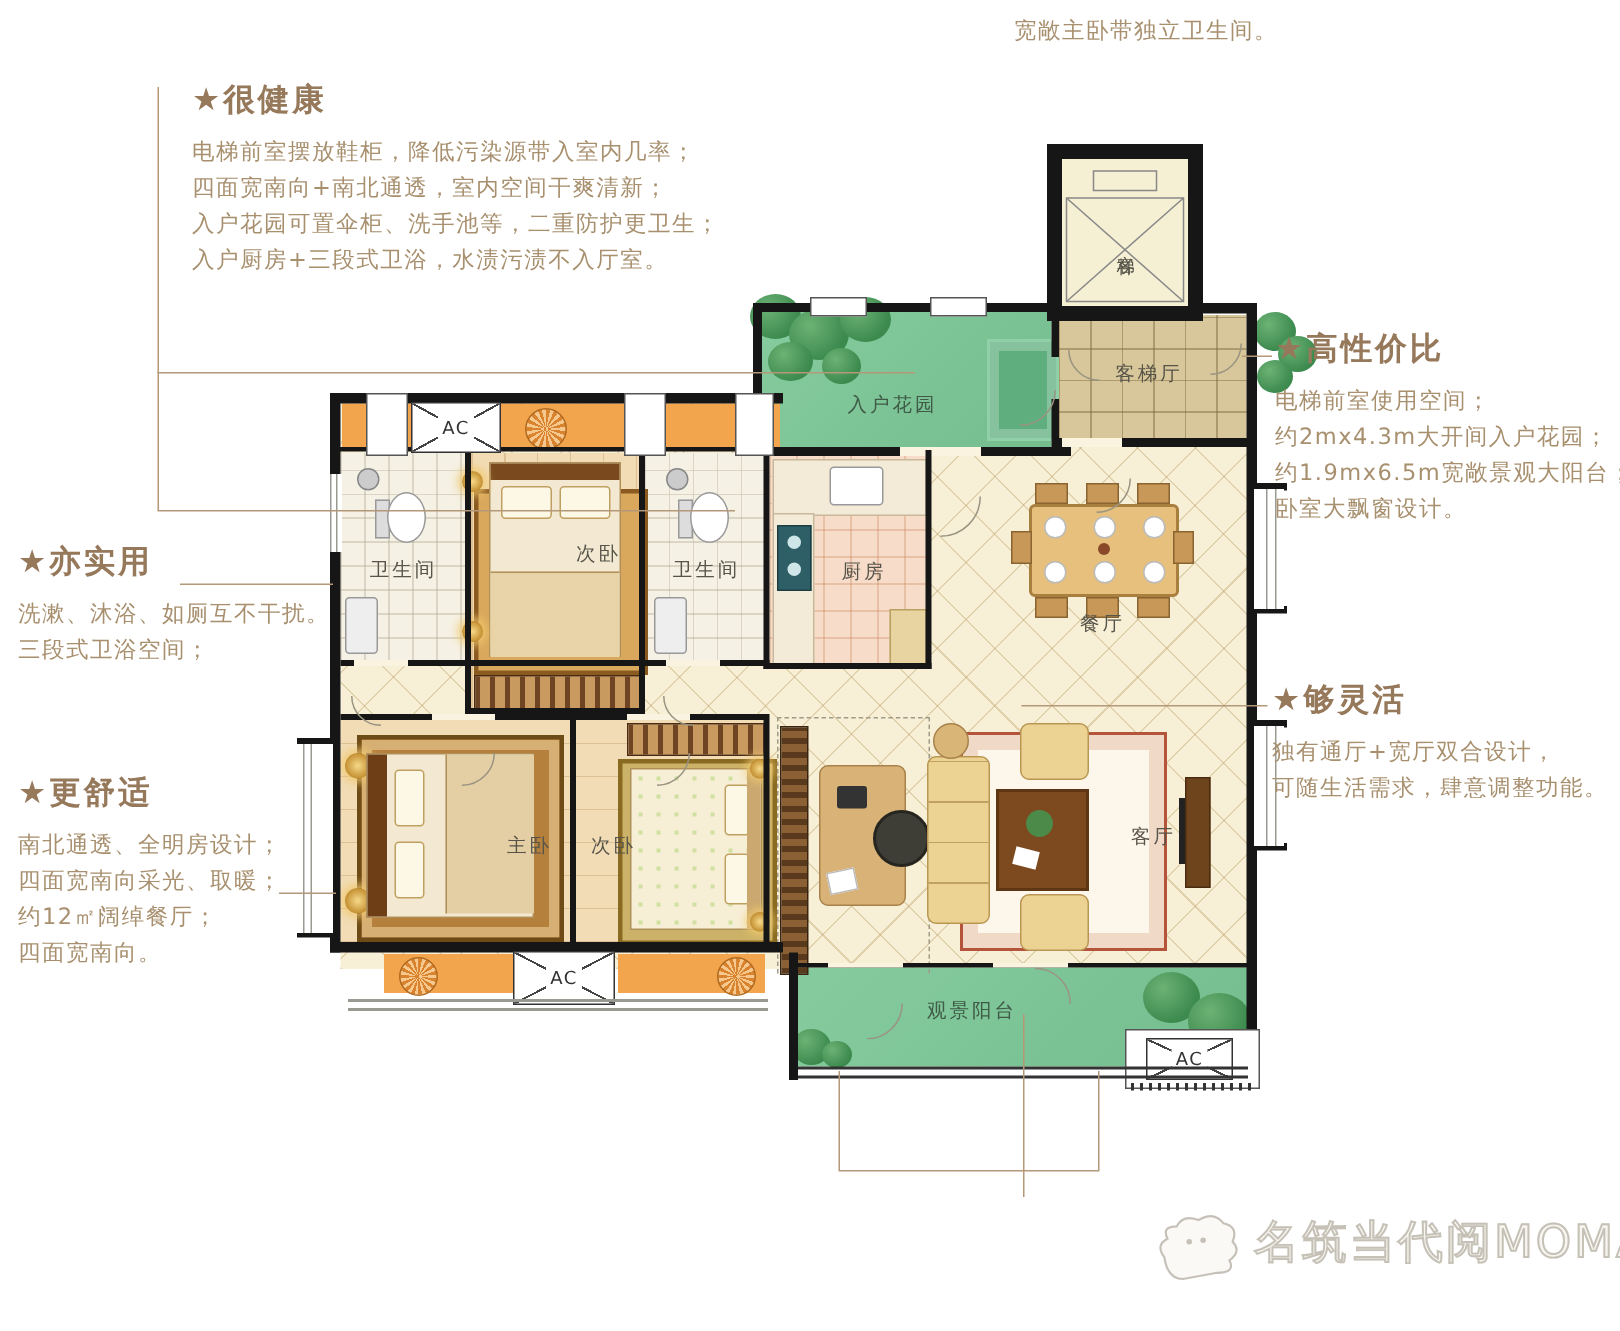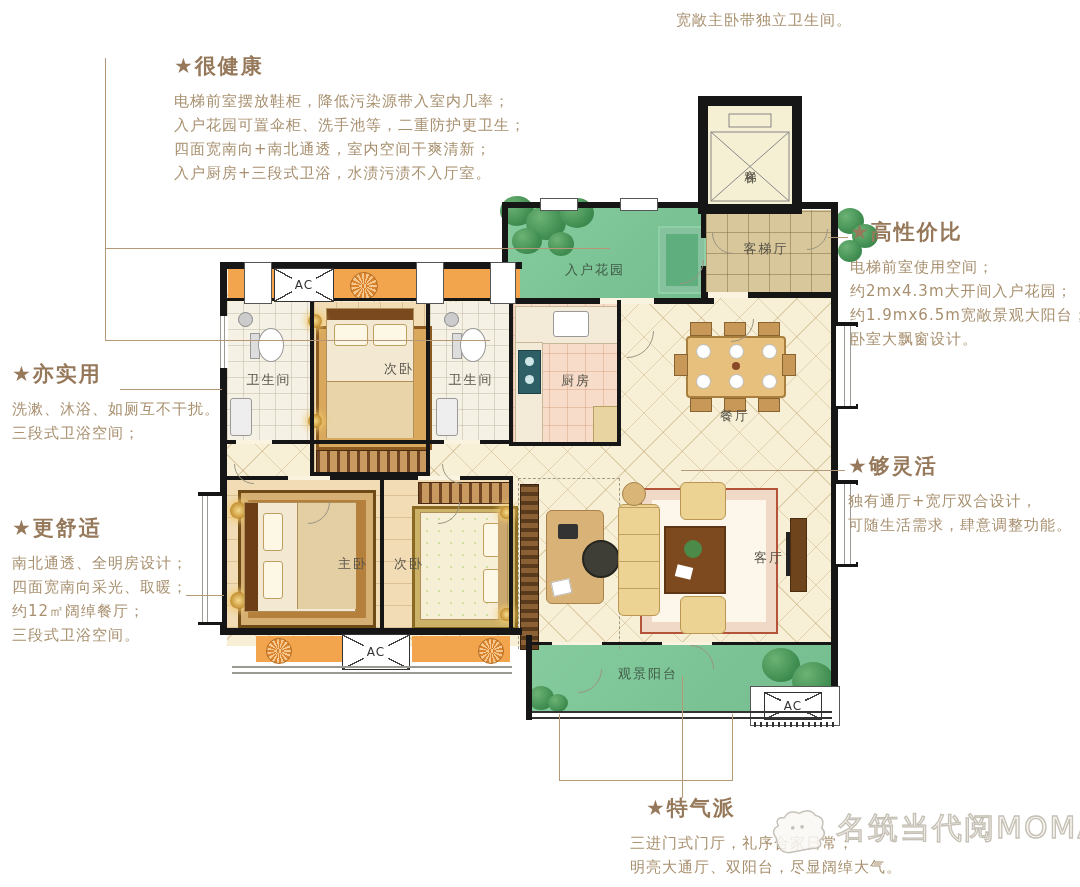--- a/index.html
+++ b/index.html
@@ -335,25 +335,25 @@
   <div class="lead" style="left:105px;top:340px;width:385px;height:1px;"></div>
   <div class="lead" style="left:120px;top:389px;width:102px;height:1px;"></div>
   <div class="lead" style="left:186px;top:595px;width:38px;height:1px;"></div>
   <div class="lead" style="left:828px;top:237px;width:20px;height:1px;"></div>
   <div class="lead" style="left:681px;top:470px;width:164px;height:1px;"></div>
   <div class="lead" style="left:559px;top:714px;width:1px;height:66px;"></div>
   <div class="lead" style="left:732px;top:714px;width:1px;height:66px;"></div>
   <div class="lead" style="left:559px;top:780px;width:174px;height:1px;"></div>
   <div class="lead" style="left:682px;top:676px;width:1px;height:122px;"></div>
 
-  <div class="ann" style="left:128px;top:52px;margin-left:46px;">
+  <div class="ann" style="left:128px;top:52px;">
     <div class="ann-title">★很健康</div>
     <div class="ann-line">电梯前室摆放鞋柜，降低污染源带入室内几率；</div>
+    <div class="ann-line">四面宽南向+南北通透，室内空间干爽清新；</div>
     <div class="ann-line">入户花园可置伞柜、洗手池等，二重防护更卫生；</div>
-    <div class="ann-line">四面宽南向+南北通透，室内空间干爽清新；</div>
     <div class="ann-line">入户厨房+三段式卫浴，水渍污渍不入厅室。</div>
   </div>
 
   <div class="ann" style="left:676px;top:8px;">
     <div class="ann-line">宽敞主卧带独立卫生间。</div>
   </div>
 
   <div class="ann" style="left:850px;top:218px;">
     <div class="ann-title">★高性价比</div>
     <div class="ann-line">电梯前室使用空间；</div>
@@ -366,34 +366,29 @@
     <div class="ann-title">★亦实用</div>
     <div class="ann-line">洗漱、沐浴、如厕互不干扰。</div>
     <div class="ann-line">三段式卫浴空间；</div>
   </div>
 
   <div class="ann" style="left:12px;top:514px;">
     <div class="ann-title">★更舒适</div>
     <div class="ann-line">南北通透、全明房设计；</div>
     <div class="ann-line">四面宽南向采光、取暖；</div>
     <div class="ann-line">约12㎡阔绰餐厅；</div>
-    <div class="ann-line">三段式卫浴空间。</div>
+    <div class="ann-line">四面宽南向。</div>
   </div>
 
   <div class="ann" style="left:848px;top:452px;">
     <div class="ann-title">★够灵活</div>
     <div class="ann-line">独有通厅+宽厅双合设计，</div>
     <div class="ann-line">可随生活需求，肆意调整功能。</div>
   </div>
 
-  <div class="ann" style="left:630px;top:794px;">
-    <div class="ann-title" style="margin-left:16px;">★特气派</div>
-    <div class="ann-line">三进门式门厅，礼序合家日常；</div>
-    <div class="ann-line">明亮大通厅、双阳台，尽显阔绰大气。</div>
-  </div>
 
   <div class="abs" style="left:768px;top:806px;width:62px;height:52px;z-index:7;">
     <svg viewBox="0 0 60 48" width="62" height="52">
       <path d="M8 30 Q2 22 10 18 Q6 10 16 10 Q20 2 30 6 Q40 0 46 8 Q56 10 52 20 Q58 26 50 32 Q54 40 42 40 L20 44 Q10 44 8 30 Z" fill="rgba(250,248,244,0.85)" stroke="#c6c1b8" stroke-width="1.4"></path>
       <circle cx="24" cy="20" r="1.8" fill="#c6c1b8"></circle>
       <circle cx="33" cy="19" r="1.8" fill="#c6c1b8"></circle>
     </svg>
   </div>
   <div class="wm-text" style="left:836px;top:808px;">名筑当代阅MOMA</div>
 

